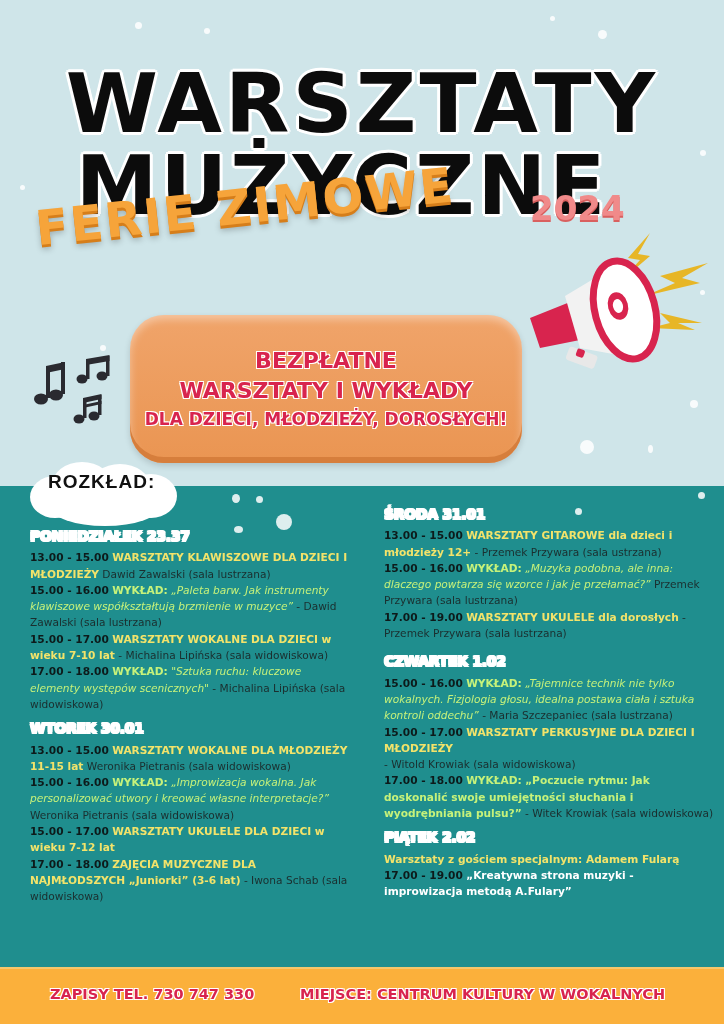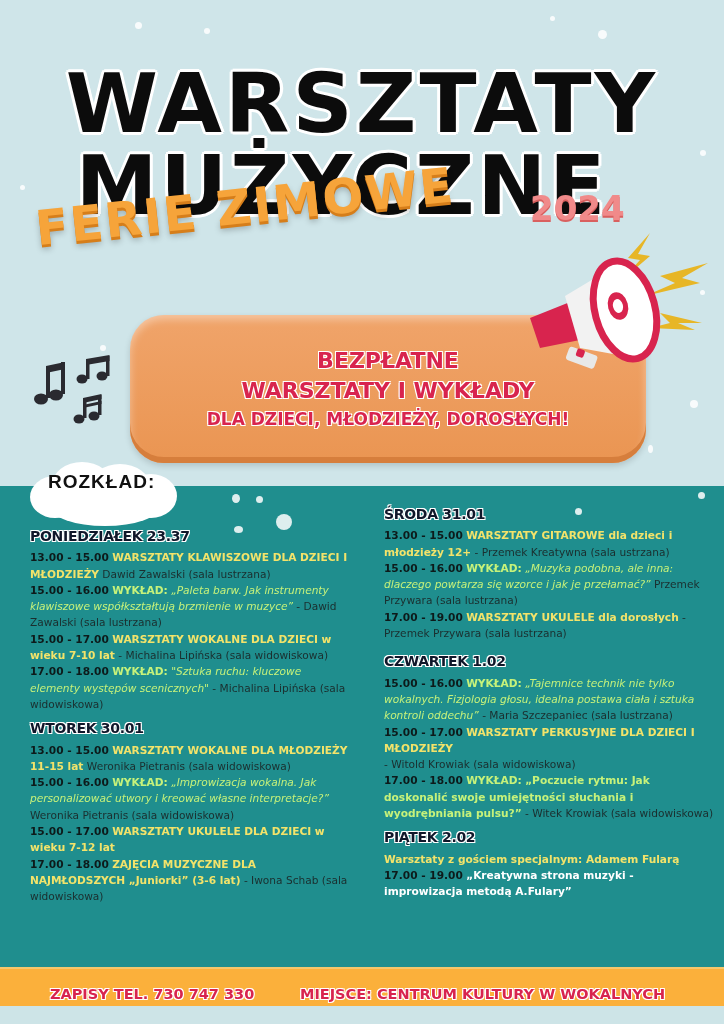--- a/index.html
+++ b/index.html
@@ -24,21 +24,21 @@
     font-family: "DejaVu Sans", sans-serif; font-weight: 900; font-size: 48px;
     color: #f6a43a; letter-spacing: 2px; transform: rotate(-6deg); transform-origin: left bottom;
     text-shadow: 0 3px 0 #d67e1a, 0 5px 6px rgba(0,0,0,.25);
   }
   .year {
     position: absolute; left: 530px; top: 188px; font-family: "DejaVu Sans", sans-serif;
     font-weight: 900; font-size: 34px; color: #f08a8a; letter-spacing: 0px;
     text-shadow: 0 2px 0 #d9605f;
   }
   .banner {
-    position: absolute; left: 130px; top: 315px; width: 516px; height: 148px;
+    position: absolute; left: 130px; top: 315px; width: 392px; height: 148px;
     background: linear-gradient(#f0a46a, #ea9552); border-radius: 34px;
     box-shadow: inset 0 -6px 0 #d67e3c, inset 0 4px 8px rgba(255,255,255,.4), 0 3px 6px rgba(0,0,0,.15);
     display: flex; flex-direction: column; align-items: center; justify-content: center; text-align: center;
   }
   .banner span {
     font-family: "DejaVu Sans", sans-serif; font-weight: 900; color: #d8244e; display: block;
     text-shadow: 1px 1px 0 #fff, -1px -1px 0 #fff, 1px -1px 0 #fff, -1px 1px 0 #fff;
   }
   .banner .b1 { font-size: 22px; line-height: 30px; }
   .banner .b2 { font-size: 22px; line-height: 30px; }
@@ -51,33 +51,33 @@
   .cloud .c { position: absolute; background: #fff; border-radius: 50%; }
   .cloud-label {
     position: absolute; left: 48px; top: 471px; z-index: 4; font-family: Liberation Sans, sans-serif;
     font-weight: 900; font-size: 19px; color: #111; letter-spacing: 1px;
   }
   .teal { position: absolute; left: 0; top: 486px; width: 724px; height: 481px; background: #1f8e8e; overflow: hidden; }
   .col { position: absolute; top: 0; font-family: "DejaVu Sans", sans-serif; font-size: 10.6px; line-height: 16.3px; color: #1a2b2b; }
   .col.left { left: 30px; width: 322px; top: 40px; }
   .col.right { left: 384px; width: 330px; top: 18px; }
   .day {
-    font-family: "DejaVu Sans", sans-serif; font-weight: 900; font-size: 14px; color: #0f172a;
+    font-family: "DejaVu Sans", sans-serif; font-weight: 900; font-size: 14px; color: #ffffff;
     letter-spacing: -0.3px; margin: 2px 0 5px 0; display: inline-block;
     text-shadow: 1px 1px 0 #fff, -1px -1px 0 #fff, 1px -1px 0 #fff, -1px 1px 0 #fff, 0 1px 0 #fff, 0 -1px 0 #fff;
   }
   .ev { margin: 0; }
   .time { font-weight: bold; color: #0d1a1a; }
   .y { font-weight: bold; color: #f3e36a; }
   .g { font-weight: normal; color: #c7f27a; font-style: italic; }
   .gn { font-weight: bold; color: #c7f27a; }
   .w { font-weight: bold; color: #ffffff; }
   .txt { color: #1b2e2e; }
   .footer {
-    position: absolute; left: 0; top: 967px; width: 724px; height: 39px; background: #fbb03b;
+    position: absolute; left: 0; top: 967px; width: 724px; height: 57px; background: #fbb03b;
     border-top: 2px solid #f4c76d;
   }
   .footer span {
     position: absolute; top: 17px; font-family: "DejaVu Sans", sans-serif; font-weight: 900;
     font-size: 14.5px; color: #d8244e;
     text-shadow: 1px 1px 0 #fff, -1px -1px 0 #fff, 1px -1px 0 #fff, -1px 1px 0 #fff;
   }
   .footer .f1 { left: 50px; }
   .footer .f2 { left: 300px; }
 </style>
@@ -209,21 +209,21 @@
       <span class="y">ZAJĘCIA MUZYCZNE DLA NAJMŁODSZYCH „Juniorki” (3-6 lat)</span>
       <span class="txt"> - Iwona Schab (sala widowiskowa)</span>
     </div>
   </div>
 
   <div class="col right">
     <div class="day">ŚRODA 31.01</div>
     <div class="ev">
       <span class="time">13.00 - 15.00</span>
       <span class="y">WARSZTATY GITAROWE dla dzieci i młodzieży 12+</span>
-      <span class="txt"> - Przemek Kreatywna (sala ustrzana)</span>
+      <span class="txt"> - Przemek Przywara (sala ustrzana)</span>
     </div>
     <div class="ev">
       <span class="time">15.00 - 16.00</span>
       <span class="gn">WYKŁAD:</span>
       <span class="g">„Muzyka podobna, ale inna: dlaczego powtarza się wzorce i jak je przełamać?”</span>
       <span class="txt"> Przemek Przywara (sala lustrzana)</span>
     </div>
     <div class="ev">
       <span class="time">17.00 - 19.00</span>
       <span class="y">WARSZTATY UKULELE dla dorosłych</span>

